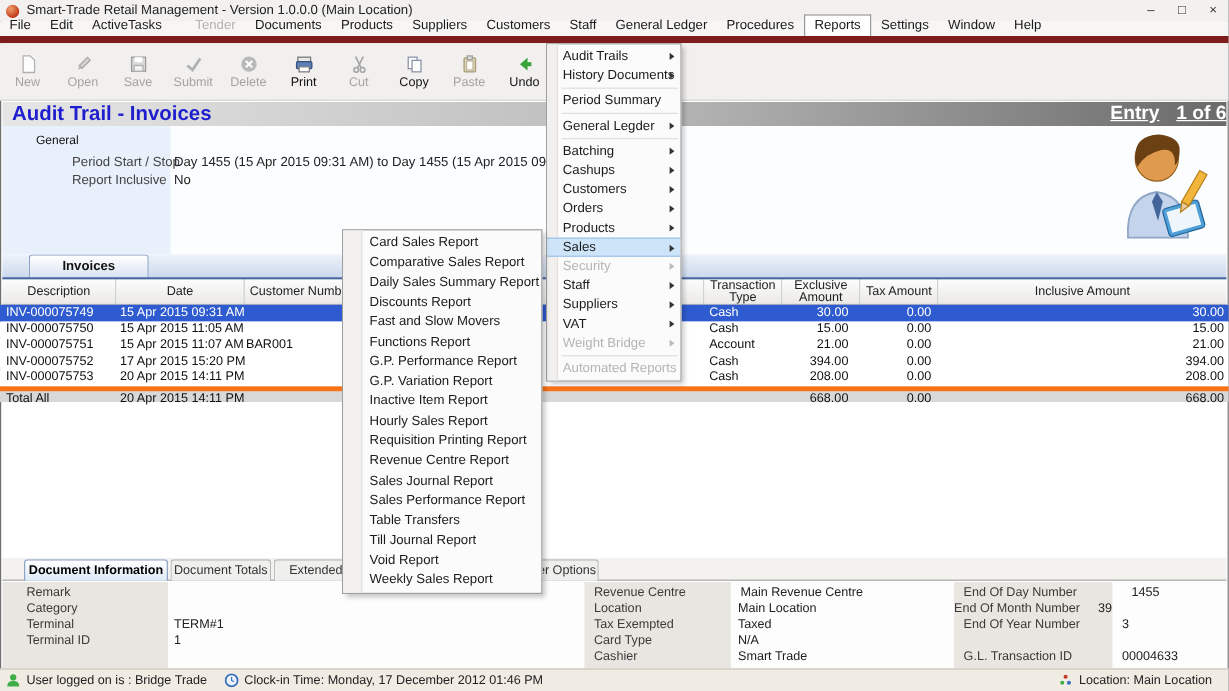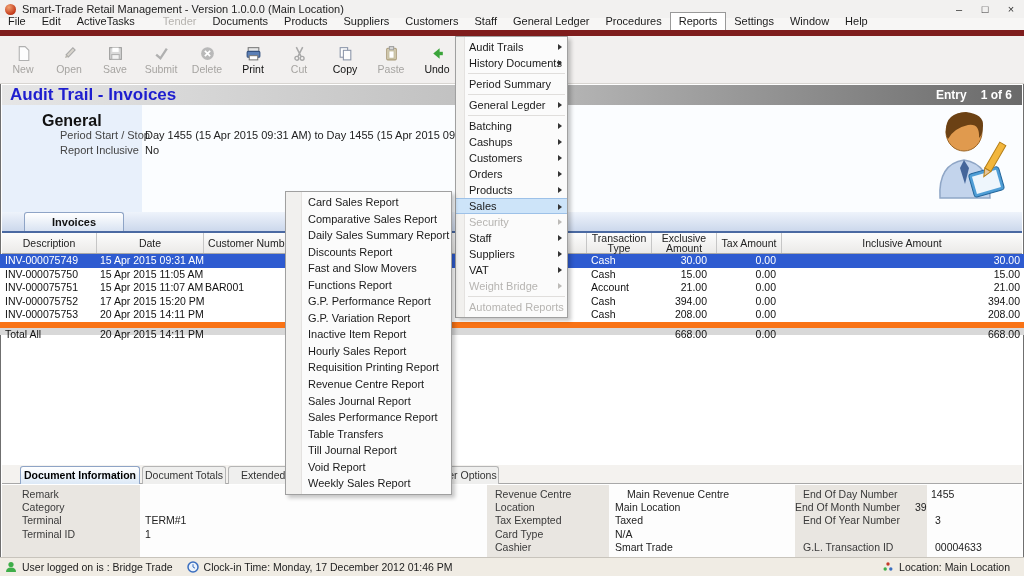--- a/index.html
+++ b/index.html
@@ -24,46 +24,46 @@
   .toolbar{position:absolute;left:0;top:36px;width:100%;height:48px;background:#f2f0ef;
     border-bottom:1px solid #d8d5d1;display:flex;}
   .tb{width:46px;display:flex;flex-direction:column;align-items:center;justify-content:center;gap:2px;}
   .tb .tico{width:17px;height:17px;}
   .tb .tlabel{font-size:10.5px;color:#a6a4a1;line-height:11px;white-space:nowrap;}
   .tb.en .tlabel{color:#111;}
   
   .pageheader{position:absolute;left:2px;top:85px;width:1020px;height:20px;
     background:linear-gradient(90deg,#e6e6e6,#bdbdbd 50%,#6a6a6a);display:flex;align-items:center;}
   .pagetitle{color:#1e1ecf;font-weight:bold;font-size:17px;margin-left:8px;flex:1;line-height:20px;}
-  .entry{color:#fff;font-weight:bold;font-size:12px;margin-right:10px;}
+  .entry{color:#fff;font-weight:bold;font-size:16px;text-decoration:underline;}
   .entry .ev{margin-left:14px;}
   
   .general{position:absolute;left:2px;top:105px;width:1020px;height:107px;background:#fbfdff;}
   .general .lblcol{position:absolute;left:0;top:0;width:140px;height:100%;background:#e8f0fb;}
-  .gheading{position:absolute;left:40px;top:7px;font-size:16px;font-weight:bold;color:#111;}
+  .gheading{position:absolute;left:28px;top:7px;font-size:10px;font-weight:normal;color:#111;}
   .grow-l{position:absolute;left:58px;font-size:11px;color:#444;white-space:nowrap;}
   .grow-v{position:absolute;left:143px;font-size:11px;color:#222;white-space:nowrap;}
   .person{position:absolute;right:12px;top:3px;width:82px;height:92px;}
   
   .tabstrip{position:absolute;left:2px;top:212px;width:1020px;height:19px;
     background:linear-gradient(#eef3fb,#ccd8ec);}
   .invtab{position:absolute;left:22px;top:0;width:100px;height:19px;
     background:linear-gradient(#ffffff,#d9e3f2);border:1px solid #8ea4c6;border-bottom:none;
     border-radius:3px 3px 0 0;text-align:center;font-size:11px;font-weight:bold;color:#111;line-height:18px;}
   .blueline{position:absolute;left:2px;top:231px;width:1020px;height:2px;background:#4a69a2;}
   
   .thead{position:absolute;left:2px;top:233px;width:1020px;height:21px;border-bottom:1px solid #a8a8a8;}
   .hc{position:absolute;top:0;height:100%;border-right:1px solid #c6c6c6;
     background:linear-gradient(#fcfcfc,#ebeae8);display:flex;flex-direction:column;
     align-items:center;justify-content:center;font-size:10.5px;color:#222;line-height:10px;text-align:center;}
   .tbody{position:absolute;left:0;top:254px;width:1024px;}
   .trow{position:relative;height:13.5px;font-size:10.5px;color:#111;background:#fff;}
   .trow span{position:absolute;top:0;line-height:13.5px;white-space:nowrap;}
   .trow.sel{background:#2e5bd0;color:#fff;}
-  .trow.total{background:#d8d8d8;border-top:6px solid #f97316;}
+  .trow.total{background:#d8d8d8;border-top:4px solid #f97316;}
   .s-desc{left:5px;} .s-date{left:100px;} .s-cust{left:205px;}
   .s-cash{left:455px;width:130px;text-align:center;}
   .s-tt{left:591px;}
   .s-ex{left:650px;width:57px;text-align:right;}
   .s-tax{left:715px;width:61px;text-align:right;}
   .s-inc{right:4px;}
   
   .btabs{position:absolute;left:2px;top:465px;width:1020px;height:19px;border-bottom:1px solid #a8a8a8;background:#f4f2ef;}
   .btab{position:absolute;top:1px;height:18px;border:1px solid #b5b5b5;border-bottom:none;
     border-radius:3px 3px 0 0;background:#efefee;font-size:10.5px;color:#333;text-align:center;line-height:17px;}
@@ -353,21 +353,21 @@
         </div>
       <div class="irow">
           <span class="il" style="width:138px;padding-left:20px">Terminal ID</span>
           <span class="iv" style="padding-left:5px">1</span>
         </div>
     </div>
 
     <div class="igroup" style="left:485px;width:306px">
       <div class="irow">
           <span class="il" style="width:122px;padding-left:8px">Revenue Centre</span>
-          <span class="iv" style="padding-left:18px">Main Revenue Centre</span>
+          <span class="iv" style="padding-left:8px">Main Revenue Centre</span>
         </div>
       <div class="irow">
           <span class="il" style="width:122px;padding-left:8px">Location</span>
           <span class="iv" style="padding-left:6px">Main Location</span>
         </div>
       <div class="irow">
           <span class="il" style="width:122px;padding-left:8px">Tax Exempted</span>
           <span class="iv" style="padding-left:6px">Taxed</span>
         </div>
       <div class="irow">
@@ -376,21 +376,21 @@
         </div>
       <div class="irow">
           <span class="il" style="width:122px;padding-left:8px">Cashier</span>
           <span class="iv" style="padding-left:6px">Smart Trade</span>
         </div>
     </div>
 
     <div class="igroup" style="left:793px;width:227px">
       <div class="irow">
           <span class="il" style="width:132px;padding-left:8px">End Of Day Number</span>
-          <span class="iv" style="padding-left:4px">1455</span>
+          <span class="iv" style="padding-left:16px">1455</span>
         </div>
       <div class="irow">
           <span class="il" style="width:112px;padding-left:0">End Of Month Number</span>
           <span class="iv" style="padding-left:8px">39</span>
         </div>
       <div class="irow">
           <span class="il" style="width:132px;padding-left:8px">End Of Year Number</span>
           <span class="iv" style="padding-left:8px">3</span>
         </div>
       <div class="irow">

